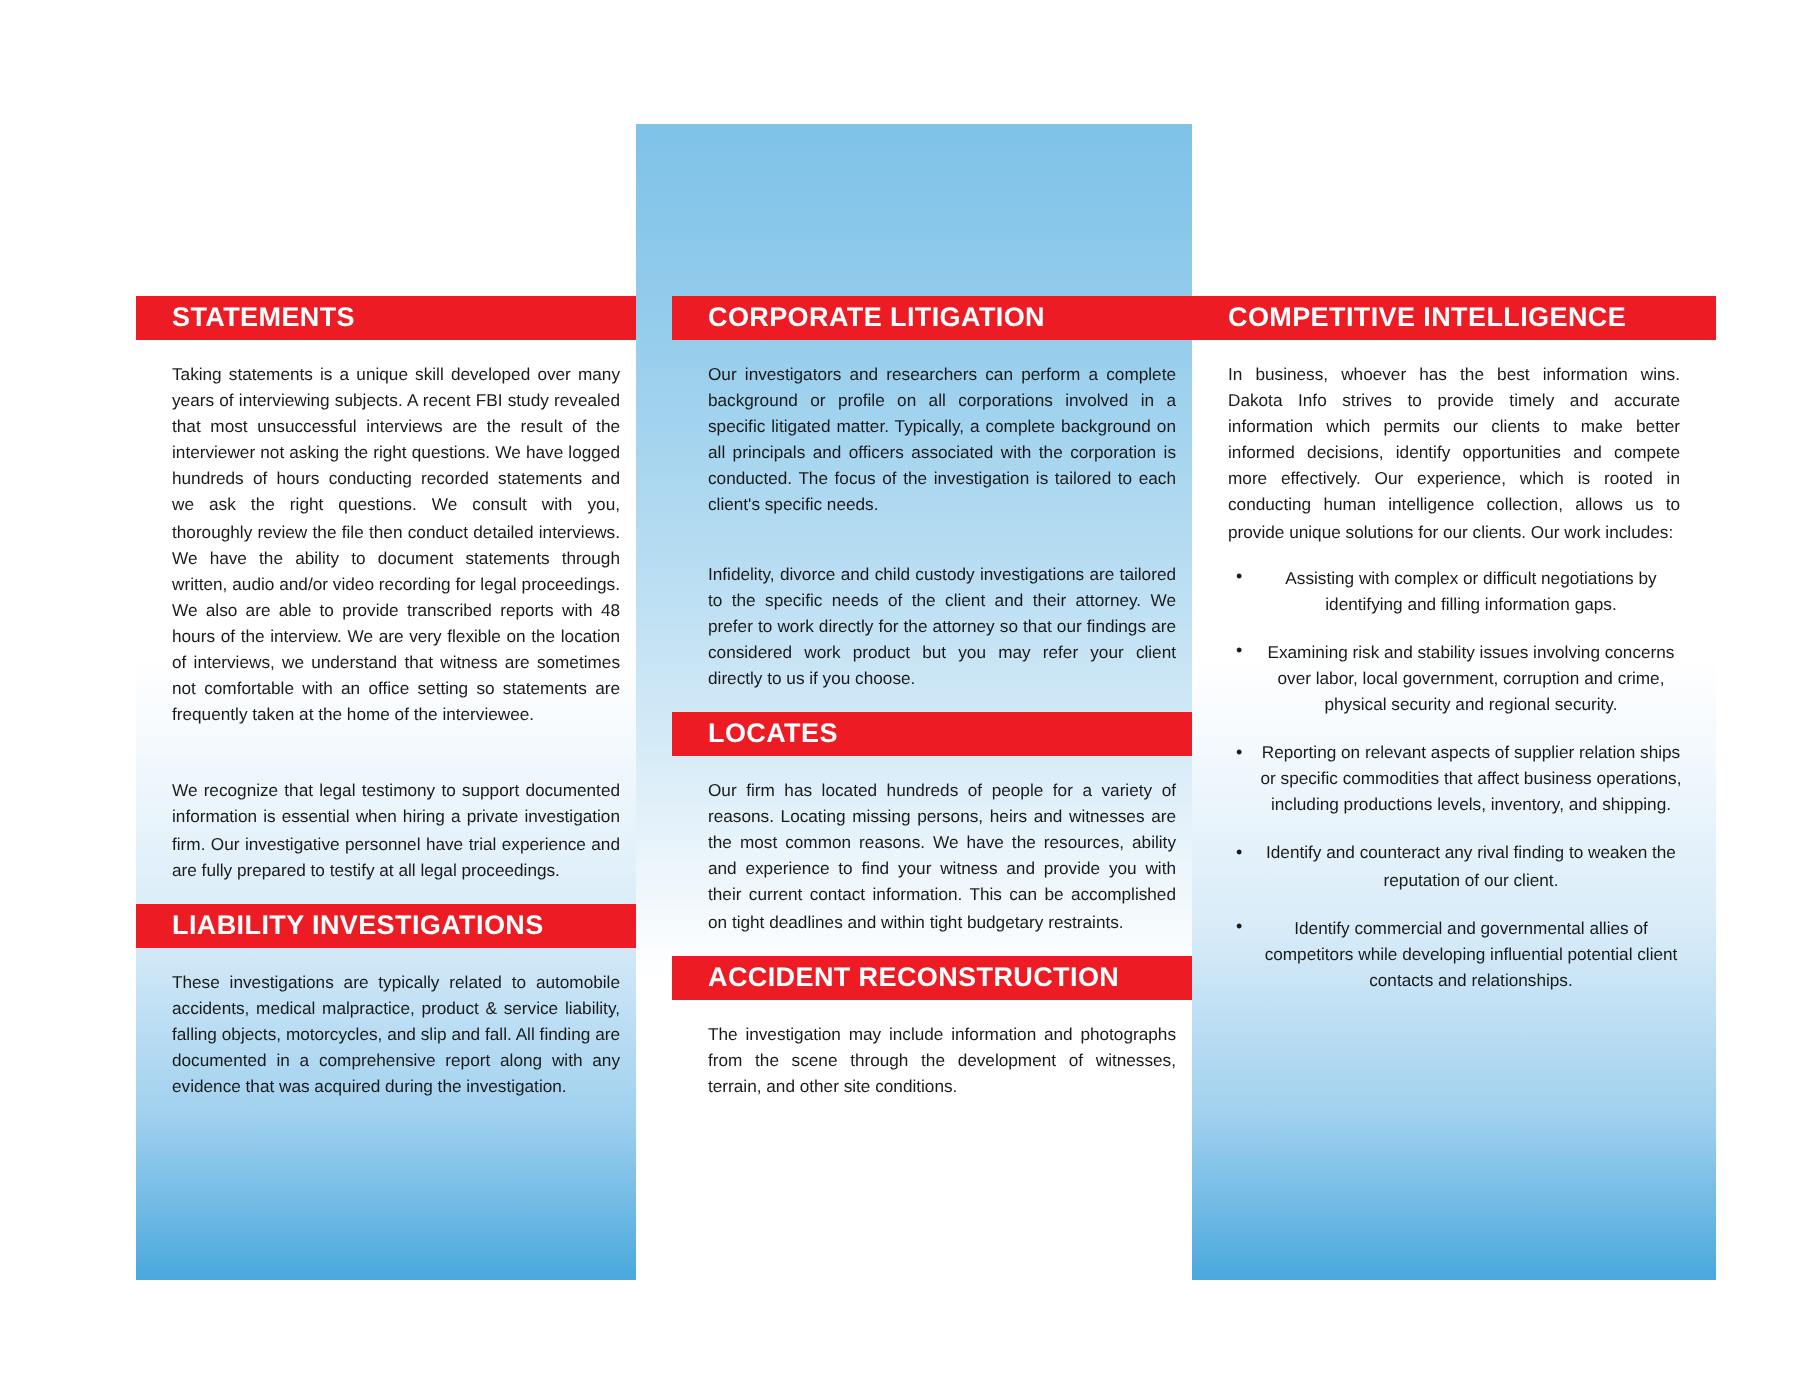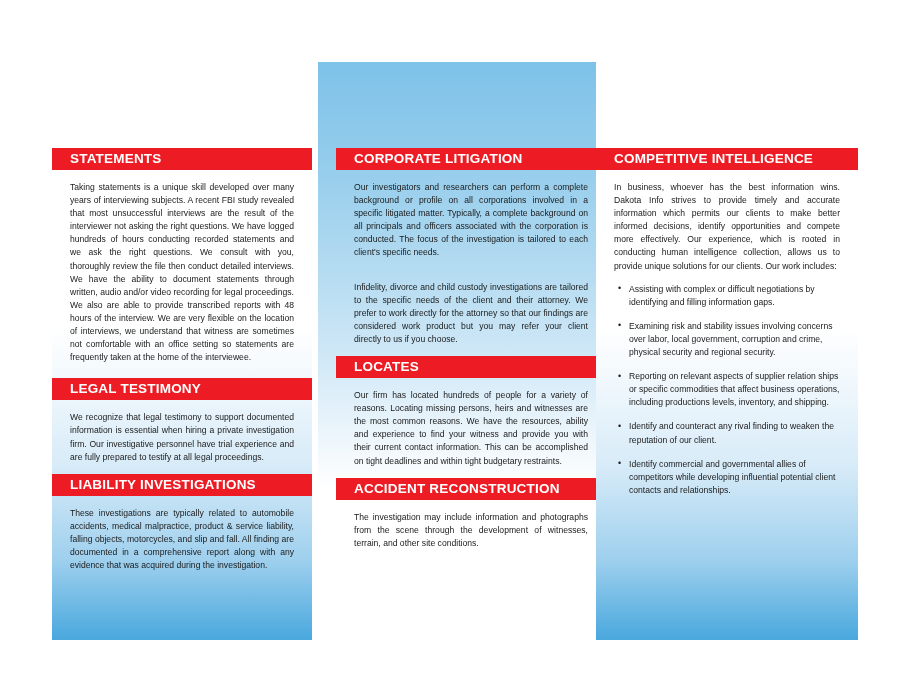--- a/index.html
+++ b/index.html
@@ -21,21 +21,21 @@
     background: #ffffff;
   }
 
   
   .panel {
     position: absolute;
     top: 62px;
     height: 578px;
     overflow: hidden;
   }
-  .panel-left  { left: 52px;  width: 260px; }
+  .panel-left  { left: 68px;  width: 260px; }
   .panel-mid   { left: 318px; width: 270px; }
   .panel-right { left: 596px; width: 262px; }
 
   
   .panel-left,
   .panel-right {
     background: linear-gradient(to bottom,
         #ffffff 0%,
         #ffffff 46%,
         #f3f9fd 54%,
@@ -88,21 +88,21 @@
     margin: 0;
     padding: 10px 16px 0 22px;
     font-size: 8.6px;
     line-height: 13.1px;
     color: #1a1a1a;
   }
   .bullets li {
     position: relative;
     padding-left: 11px;
     margin-bottom: 11px;
-    text-align: left;
+    text-align: center;
   }
   .bullets li:before {
     content: "\2022";
     position: absolute;
     left: 0;
     top: -0.5px;
     font-size: 9px;
     color: #1a1a1a;
   }
   .bullets li:last-child { margin-bottom: 0; }
@@ -114,21 +114,20 @@
 
   <div class="panel panel-left">
 
     <div class="gap-after" style="height:86px"></div>
 
     <div class="sec-head">STATEMENTS</div>
     <p class="sec-body">Taking statements is a unique skill developed over many years of interviewing subjects. A recent FBI study revealed that most unsuccessful interviews are the result of the interviewer not asking the right questions. We have logged hundreds of hours conducting recorded statements and we ask the right questions. We consult with you, thoroughly review the file then conduct detailed interviews.  We have the ability to document statements through written, audio and/or video recording for legal proceedings. We also are able to provide transcribed reports with 48 hours of the interview.   We are very flexible on the location of interviews, we understand that witness are sometimes not comfortable with an office setting so statements are frequently taken at the home of the interviewee.</p>
 
     <div class="gap-after"></div>
 
-    <div class="sec-head">LEGAL TESTIMONY</div>
     <p class="sec-body">We recognize that legal testimony to support documented information is essential when hiring a private investigation firm. Our investigative personnel have trial experience and are fully prepared to testify at all legal proceedings.</p>
 
     <div class="gap-after-sm"></div>
 
     <div class="sec-head">LIABILITY INVESTIGATIONS</div>
     <p class="sec-body last">These investigations are typically related to automobile accidents, medical malpractice, product &amp; service liability, falling objects, motorcycles, and slip and fall. All finding are documented in a comprehensive report along with any evidence that was acquired during the investigation.</p>
   </div>
 
   <div class="panel panel-mid">
 

